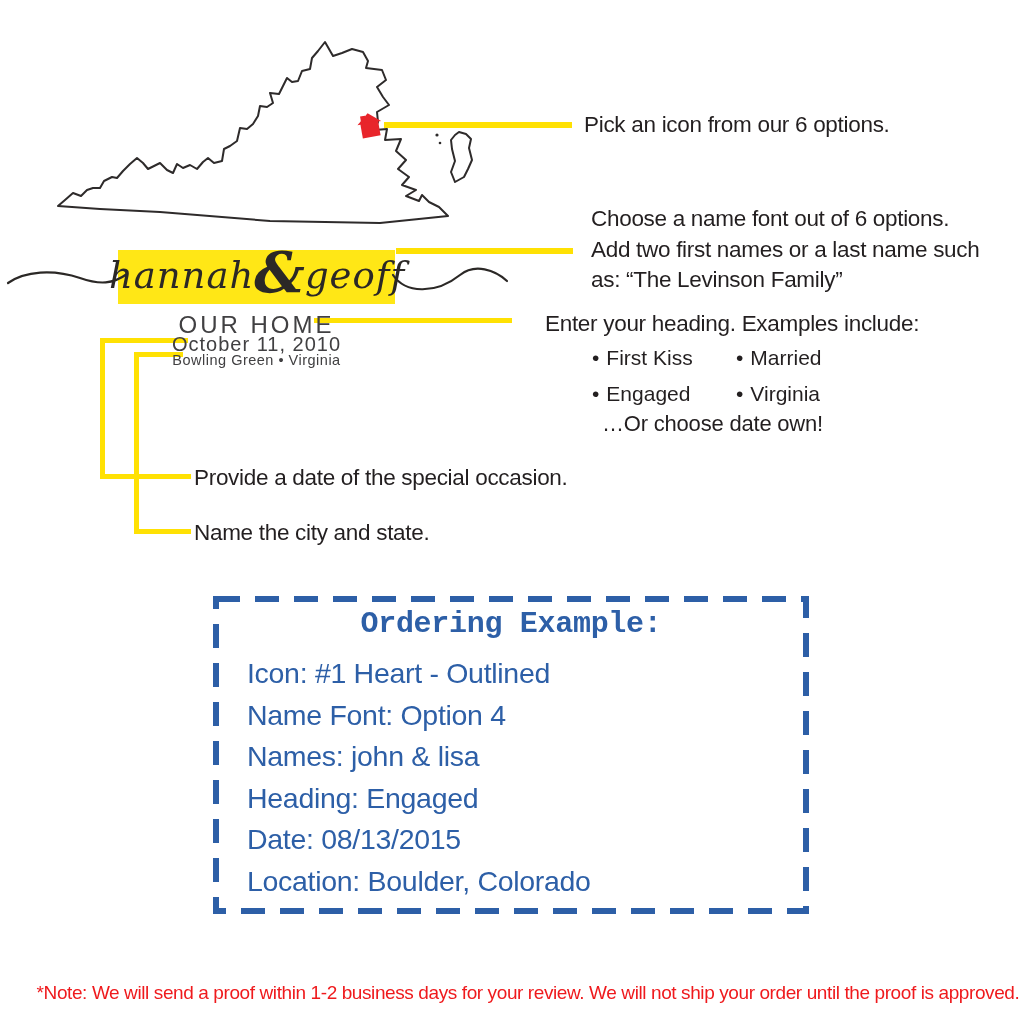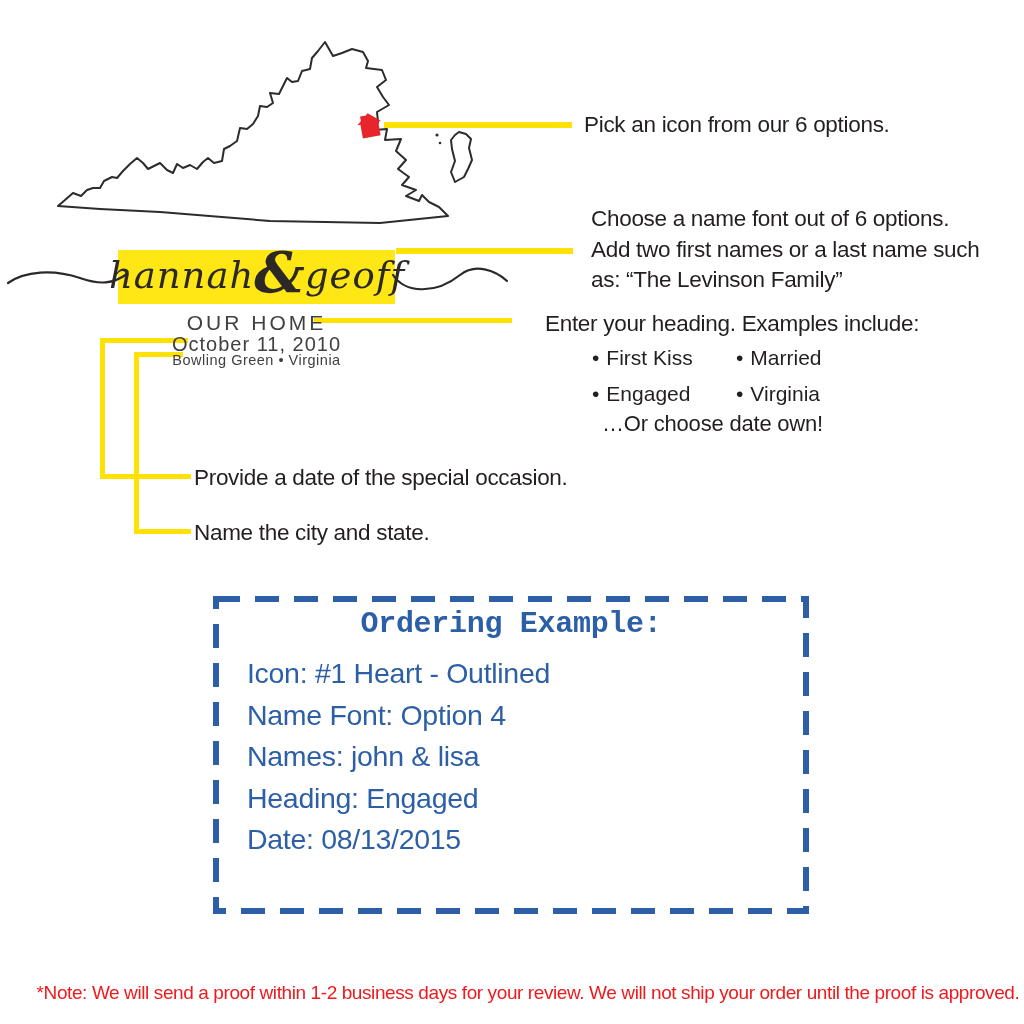--- a/index.html
+++ b/index.html
@@ -11,21 +11,21 @@
   .yline{position:absolute;background:#FFE103;}
 
   
   .highlight{position:absolute;left:118px;top:250px;width:277px;height:54px;background:#FFE716;}
   .names{position:absolute;left:112px;top:236px;width:290px;height:78px;display:flex;
          align-items:center;justify-content:center;
          font-family:"DejaVu Serif",serif;font-style:italic;color:#2b2826;}
   .names .nm{font-size:37px;letter-spacing:1px;}
   .names .amp{font-size:56px;font-weight:bold;line-height:1;margin-top:-6px;}
   .design-heading{position:absolute;left:118px;top:311px;width:277px;text-align:center;
-         font-size:21px;letter-spacing:3px;color:#414042;}
+         font-size:24px;letter-spacing:3px;color:#414042;}
   .design-date{position:absolute;left:118px;top:333px;width:277px;text-align:center;
          font-size:20px;letter-spacing:1px;color:#414042;}
   .design-loc{position:absolute;left:118px;top:352px;width:277px;text-align:center;
          font-size:14.5px;letter-spacing:.5px;color:#414042;}
 
   
   .anno{position:absolute;font-size:22.5px;letter-spacing:-0.3px;color:#231F20;line-height:30px;}
   .pre{white-space:pre-line;margin-left:8px;}
   .bullets{position:absolute;left:592px;top:346px;width:290px;font-size:21px;}
   .brow{display:flex;margin-bottom:12px;}
@@ -131,18 +131,19 @@
     <svg width="598" height="320" viewBox="0 0 598 320">
       <rect x="4" y="4" width="590" height="312" fill="none" stroke="#2D5FA7" stroke-width="6" stroke-dasharray="24 15"></rect>
     </svg>
     <div class="otitle">Ordering Example:</div>
     <div class="orows">
       <div>Icon: #1 Heart - Outlined</div>
       <div>Name Font: Option 4</div>
       <div>Names: john &amp; lisa</div>
       <div>Heading: Engaged</div>
       <div>Date: 08/13/2015</div>
+      <div>Location: Boulder, Colorado</div>
     </div>
   </div>
 
   <div class="note">*Note: We will send a proof within 1-2 business days for your review. We will not ship your order until the proof is approved.</div>
 
 </div>
 
 </body></html>

